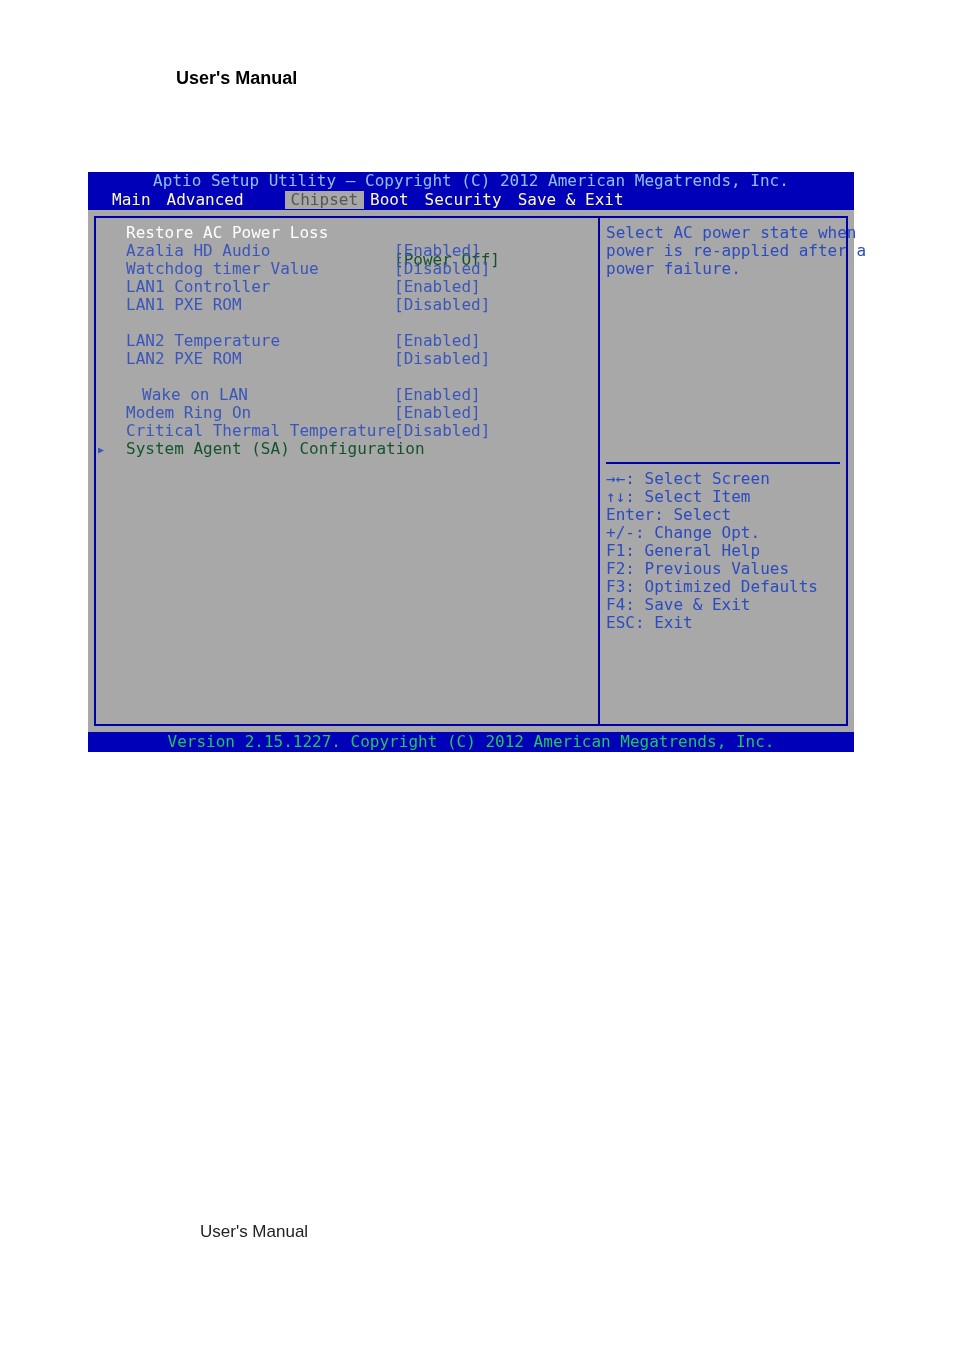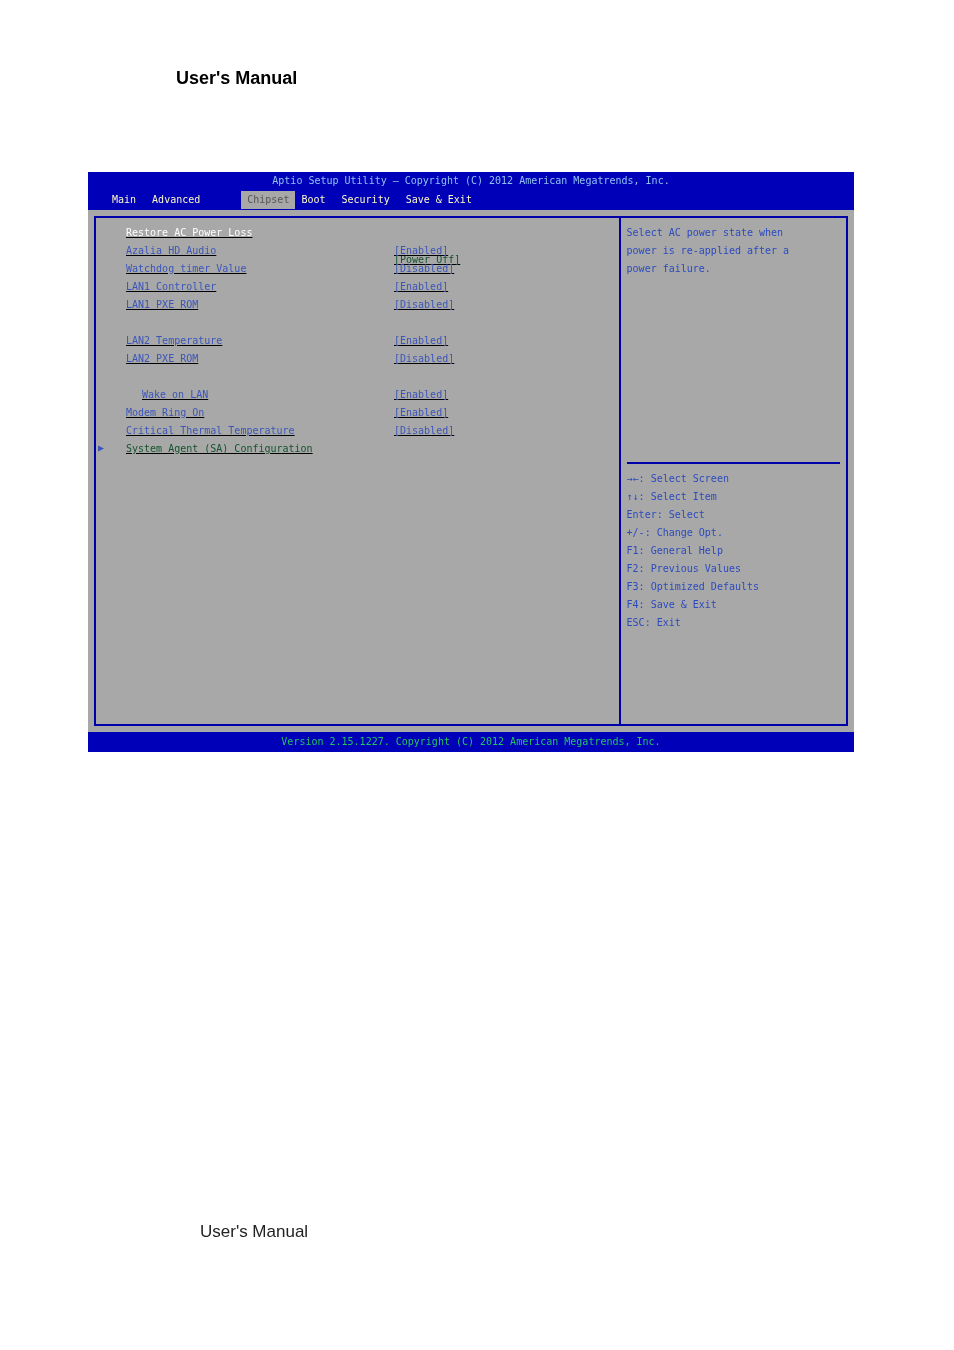--- a/index.html
+++ b/index.html
@@ -3,33 +3,33 @@
 <meta charset="utf-8">
 <style>
   html,body { margin:0; padding:0; background:#fff; }
   body { width:954px; height:1350px; position:relative; font-family:Arial, Helvetica, sans-serif; }
 
   .page-heading { position:absolute; top:68px; left:176px; font-weight:bold; font-size:18px; color:#000; }
   .page-footer  { position:absolute; top:1222px; left:200px; font-size:17px; color:#222; }
 
   
   .bios { position:absolute; left:88px; top:172px; width:766px; background:#a8a8a8;
-          font-family:"DejaVu Sans Mono","Courier New",monospace; font-size:10px; line-height:18px; }
+          font-family:"DejaVu Sans Mono","Courier New",monospace; font-size:16px; line-height:18px; }
 
   
   .title-bar { background:#0000b8; color:#8fc0f0; text-align:center; height:18px; }
   .menu-bar  { background:#0000b8; height:20px; padding:0 0 0 18px; display:flex; align-items:center; }
   .tab { color:#fef9c3; padding:0 6px; }
   .tab.selected { background:#a8a8a8; color:#555;margin-left:35px; }
   .tab.spacer { width:4px; padding:0; }
 
   
   .frame { background:#a8a8a8; padding:6px; }
   .inner { display:flex; border:2px solid #0000a8; }
-  .left-pane  { width:572px; box-sizing:border-box; padding:6px 8px 6px 2px;text-decoration:underline; }
+  .left-pane  { width:572px; box-sizing:border-box; padding:6px 8px 6px 2px; }
   .right-pane { width:248px; box-sizing:border-box; padding:6px 6px 16px 6px;
                 border-left:2px solid #0000a8; display:flex; flex-direction:column; }
   .right-top { min-height:236px; }
   .right-divider { border-top:2px solid #0000a8; height:0; margin:2px 0 6px 0; }
 
   .row { display:flex; height:18px; }
   .pad-1 { width:28px; flex:0 0 28px; }
   .pad-2 { width:44px; flex:0 0 44px; }
   .col-label { width:268px; flex:0 0 268px; color:#3b56ba; white-space:pre; }
   .col-value { flex:1; color:#3b56ba; white-space:pre; }

